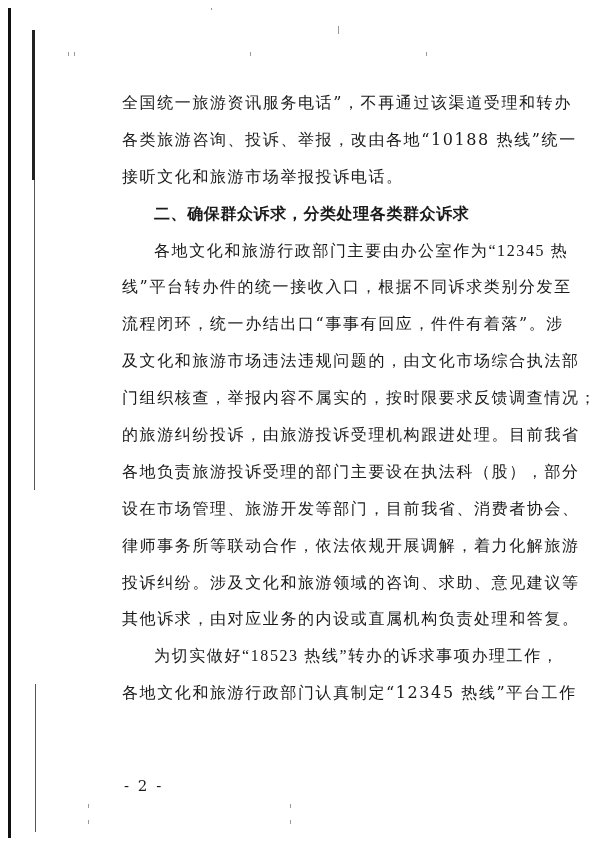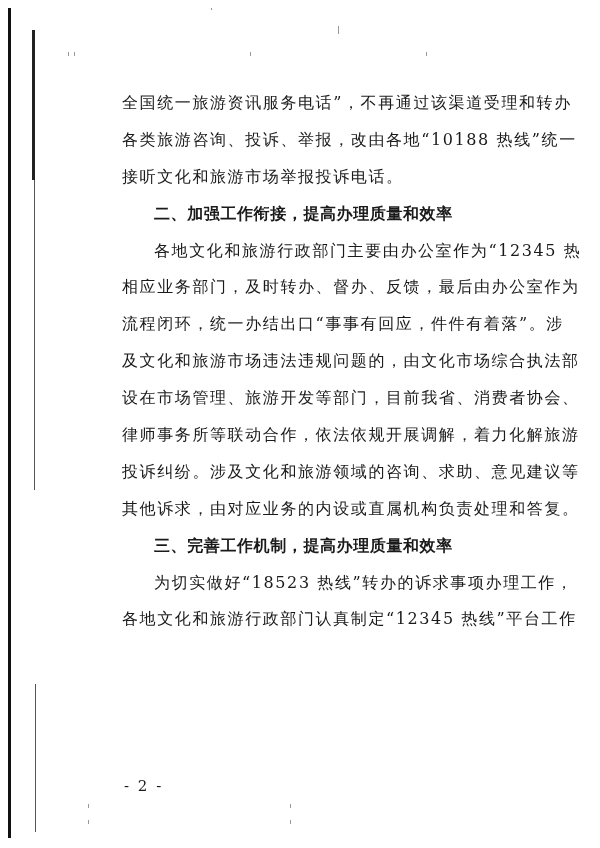--- a/index.html
+++ b/index.html
@@ -14,21 +14,21 @@
     .edge-inner-mid { left: 34px; top: 180px; width: 1px; height: 310px; background:#555; }
     .edge-inner-bot { left: 35px; top: 684px; width: 1px; height: 148px; background:#555; }
     .speck { position: absolute; width: 1px; height: 4px; background: #999; }
     .page {
       position: absolute; left: 122px; top: 85px; width: 340px;
     }
     .line {
       height: 36.9px; line-height: 36.9px; font-size: 16px;
       white-space: nowrap; letter-spacing: 1.6px;
     }
-    .indent { padding-left: 32px; }
+    .indent { padding-left: 32px; font-family: Liberation Serif, serif; }
     .heading {
       font-family: "DejaVu Sans", "Liberation Sans", sans-serif;
       font-weight: bold; letter-spacing: 0.6px;
     }
     .page-number {
       position: absolute; left: 124px; top: 777px;
       font-size: 15px; letter-spacing: 2px;
     }
   </style>
 </head>
@@ -47,28 +47,30 @@
 <div class="speck" style="left:211px;top:8px;height:2px;"></div>
 <div class="speck" style="left:88px;top:804px;"></div>
 <div class="speck" style="left:290px;top:804px;"></div>
 <div class="speck" style="left:88px;top:820px;"></div>
 <div class="speck" style="left:290px;top:820px;"></div>
 
 <div class="page">
   <div class="line">全国统一旅游资讯服务电话”，不再通过该渠道受理和转办</div>
   <div class="line">各类旅游咨询、投诉、举报，改由各地“10188 热线”统一</div>
   <div class="line">接听文化和旅游市场举报投诉电话。</div>
-  <div class="line indent heading">二、加强工作衔接，提高办理质量和效率</div>
+  <div class="line indent heading">二、确保群众诉求，分类处理各类群众诉求</div>
   <div class="line indent">各地文化和旅游行政部门主要由办公室作为“12345 热</div>
-  <div class="line">相应业务部门，及时转办、督办、反馈，最后由办公室作为</div>
+  <div class="line">线”平台转办件的统一接收入口，根据不同诉求类别分发至</div>
   <div class="line">流程闭环，统一办结出口“事事有回应，件件有着落”。涉</div>
   <div class="line">及文化和旅游市场违法违规问题的，由文化市场综合执法部</div>
+  <div class="line">门组织核查，举报内容不属实的，按时限要求反馈调查情况；</div>
+  <div class="line">的旅游纠纷投诉，由旅游投诉受理机构跟进处理。目前我省</div>
+  <div class="line">各地负责旅游投诉受理的部门主要设在执法科（股），部分</div>
   <div class="line">设在市场管理、旅游开发等部门，目前我省、消费者协会、</div>
   <div class="line">律师事务所等联动合作，依法依规开展调解，着力化解旅游</div>
   <div class="line">投诉纠纷。涉及文化和旅游领域的咨询、求助、意见建议等</div>
   <div class="line">其他诉求，由对应业务的内设或直属机构负责处理和答复。</div>
-  <div class="line indent heading">三、完善工作机制，提高办理质量和效率</div>
   <div class="line indent">为切实做好“18523 热线”转办的诉求事项办理工作，</div>
   <div class="line">各地文化和旅游行政部门认真制定“12345 热线”平台工作</div>
 
 </div>
 
 <div class="page-number">- 2 -</div>
 
 </body></html>

